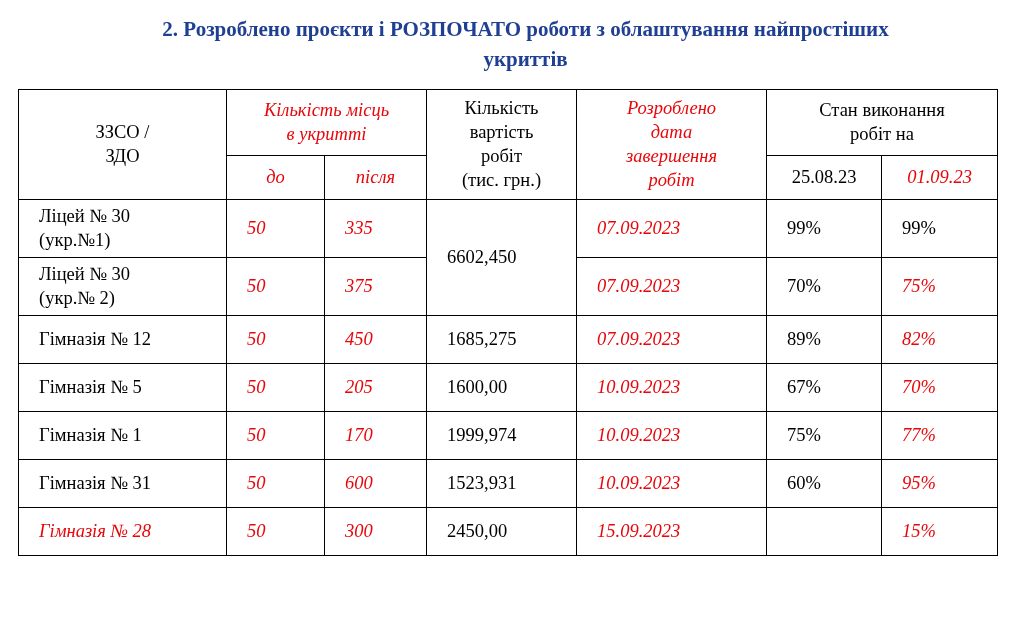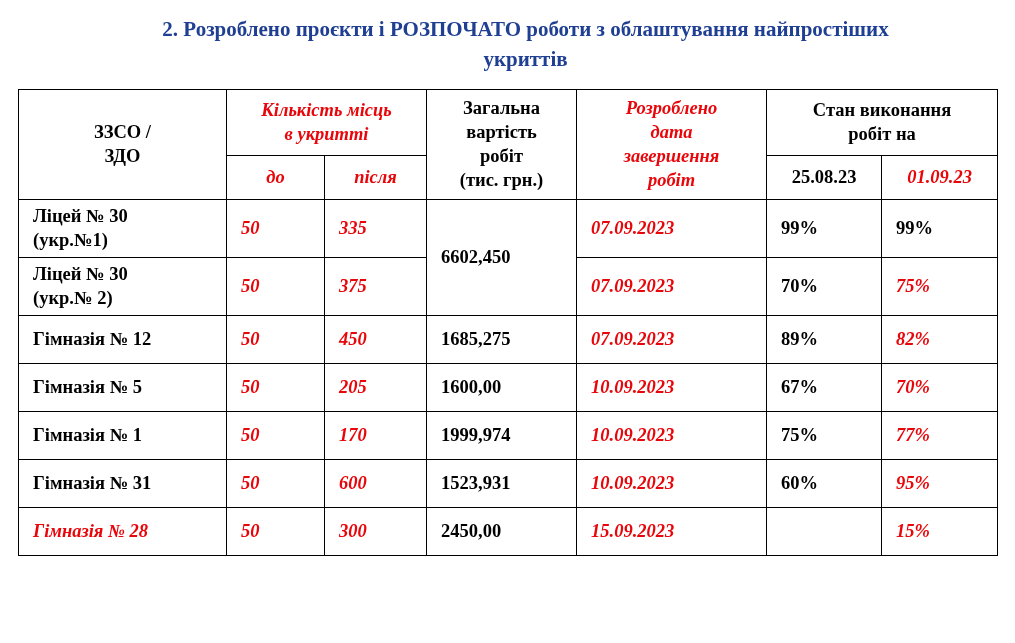--- a/index.html
+++ b/index.html
@@ -31,24 +31,24 @@
     margin-left: 36px;
   }
   table.main {
     border-collapse: collapse;
     table-layout: fixed;
     margin: 8px 18px 0 18px;
     width: 979px;
   }
   table.main td, table.main th {
     border: 1.5px solid #000000;
-    font-weight: bold;
+    font-weight: normal;
     font-size: 18.5px;
     vertical-align: middle;
-    padding: 3px 14px;
+    padding: 3px 20px;
     box-sizing: border-box;
   }
   .c-school { width: 208px; }
   .c-do     { width: 98px; }
   .c-posle  { width: 102px; }
   .c-cost   { width: 150px; }
   .c-date   { width: 190px; }
   .c-st1    { width: 115px; }
   .c-st2    { width: 116px; }
 
@@ -111,21 +111,21 @@
       <tr class="hdr-top">
         <td rowspan="2" class="hdr-center">
           <span>ЗЗСО /</span><br>
           <span>ЗДО</span>
         </td>
         <td colspan="2" class="hdr-center red-bi">
           <span>Кількість місць</span><br>
           <span>в укритті</span>
         </td>
         <td rowspan="2" class="hdr-center">
-          <span>Загальна</span><br>
+          <span>Кількість</span><br>
           <span>вартість</span><br>
           <span>робіт</span><br>
           <span>(тис. грн.)</span>
         </td>
         <td rowspan="2" class="hdr-center red-bi">
           <span>Розроблено</span><br>
           <span>дата</span><br>
           <span>завершення</span><br>
           <span>робіт</span>
         </td>

